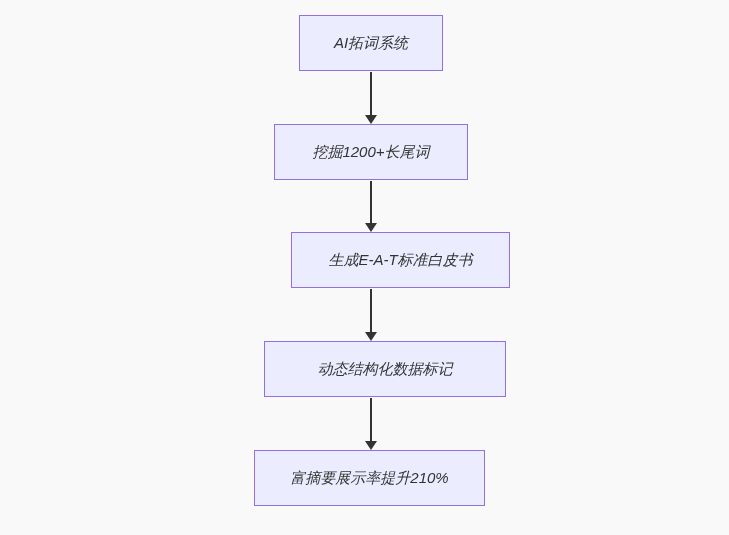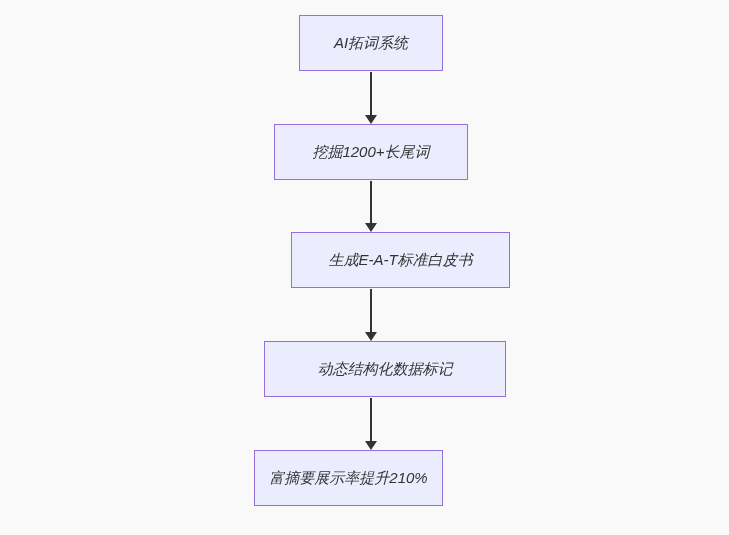--- a/index.html
+++ b/index.html
@@ -27,21 +27,21 @@
     align-items: center;
     justify-content: center;
     text-align: center;
     line-height: 1.2;
     font-style: italic;
   }
   #node-1 { left: 299px; top: 15px;  width: 144px; height: 56px; }
   #node-2 { left: 274px; top: 124px; width: 194px; height: 56px; }
   #node-3 { left: 261px; top: 232px; width: 219px; height: 56px; margin-left: 30px; }
   #node-4 { left: 264px; top: 341px; width: 242px; height: 56px; }
-  #node-5 { left: 254px; top: 450px; width: 189px; height: 56px; }
+  #node-5 { left: 254px; top: 450px; width: 231px; height: 56px; }
 
   .arrow {
     position: absolute;
     width: 2px;
     background: #333333;
   }
   .arrow::after {
     content: "";
     position: absolute;
     left: -5px;

